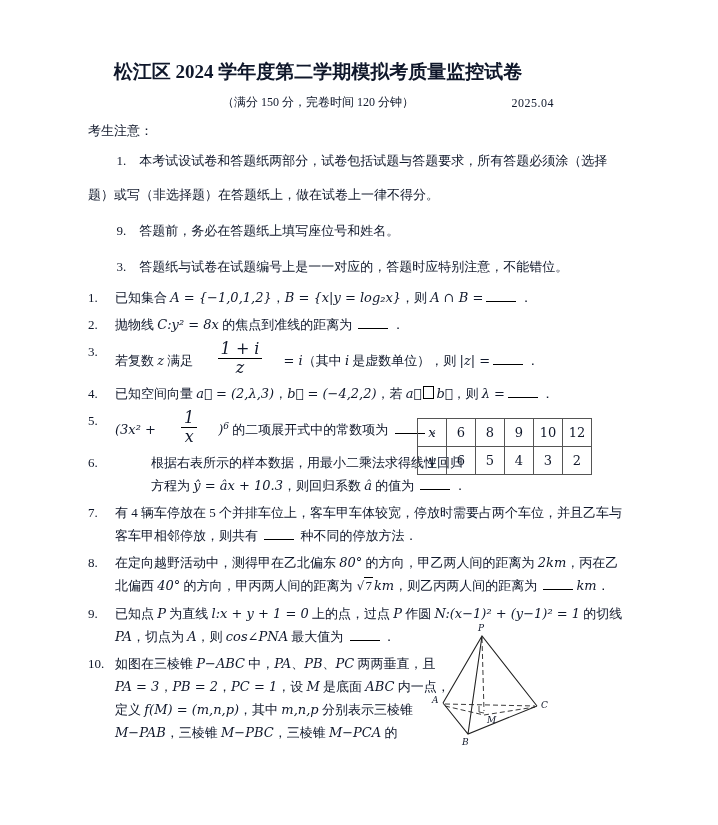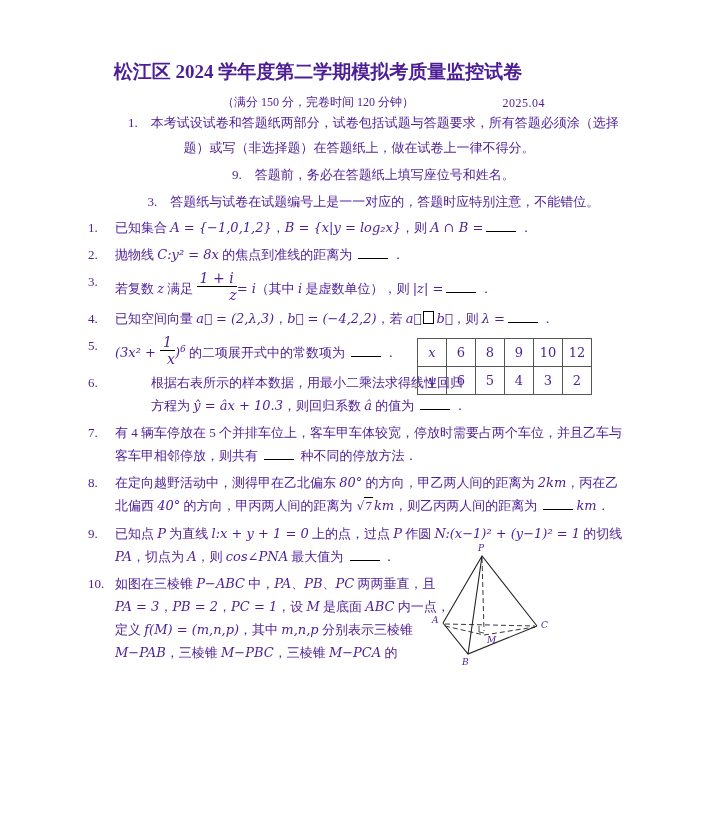--- a/index.html
+++ b/index.html
@@ -2,41 +2,41 @@
 <html><head>
 <meta charset="utf-8">
 <style>
   html,body{margin:0;padding:0;background:#ffffff;}
   .page{
     position:relative;
     width:718px;height:825px;
     background:#ffffff;
     overflow:hidden;
     font-family:"Liberation Serif","DejaVu Serif",serif;
-    color:#4c1d95;
+    color:#0f172a;
   }
   .content{padding:60px 88px 0 88px;}
   .center-zone{width:460px;text-align:center;}
   .title{margin:0;font-size:19px;line-height:24px;font-weight:700;}
   .subtitle{margin:14px 0 0 0;font-size:19px;line-height:24px;font-weight:700;}
   .info-row{position:relative;margin-top:10px;font-size:12px;line-height:16px;}
-  .date-code{position:absolute;right:85px;top:1px;font-size:12px;letter-spacing:0.5px;}
+  .date-code{position:absolute;right:76px;top:1px;font-size:12px;letter-spacing:0.5px;}
   .notice-heading{margin:12px 0 4px 0;font-size:13px;line-height:18px;}
-  .notice-item{margin:0 0 2px 0;font-size:13px;line-height:25px;text-indent:2.2em;text-align:center;}
+  .notice-item{margin:0 0 2px 0;font-size:13px;line-height:34px;text-indent:2.2em;}
   .section-heading{margin:8px 0 6px 0;font-size:13.5px;line-height:25px;font-weight:700;}
   .question{position:relative;display:flex;align-items:flex-start;margin:0 0 4px 0;font-size:13px;line-height:23px;}
   .q-num{flex:none;width:27px;}
   .q-body{flex:1;}
   .q-body.w-table{max-width:322px;margin-left:36px;}
   .q-body.w-figure{max-width:340px;}
   .m{font-family:"DejaVu Serif",serif;font-style:italic;}
   .tx{font-style:normal;}
   .blank{display:inline-block;width:30px;height:13px;border-bottom:1px solid #000;margin:0 3px;vertical-align:baseline;}
-  .frac{display:inline-block;vertical-align:-0.5em;text-align:right;font-size:14px;line-height:1.15;
-        font-family:"DejaVu Serif",serif;font-style:italic;margin:0 0;}
+  .frac{display:inline-block;vertical-align:-0.5em;text-align:center;font-size:16px;line-height:1.15;
+        font-family:"DejaVu Serif",serif;font-style:italic;margin:0 21px;}
   .frac .fn{display:block;border-bottom:1px solid #000;padding:0 3px;}
   .frac .fd{display:block;}
   sup.sup{font-size:9px;font-family:"DejaVu Serif",serif;font-style:italic;}
   .sqrt{white-space:nowrap;margin:0 1px;}
   .rsign{font-style:normal;font-family:"DejaVu Sans",sans-serif;font-size:12px;}
   .sqrt-body{border-top:1px solid #000;padding:0 1px;font-style:normal;}
   .box-glyph{display:inline-block;width:9px;height:11px;border:1px solid #000;margin:0 2px;vertical-align:-1px;}
   
   .side-table{position:absolute;left:329px;top:-33px;}
   .side-table table{border-collapse:collapse;font-family:"DejaVu Serif",serif;font-size:13px;}
@@ -61,20 +61,21 @@
       <h1 class="title">松江区 2024 学年度第二学期模拟考质量监控试卷</h1>
     </div>
 
     <div class="info-row">
       <div class="center-zone">
         <span>（满分 150 分，完卷时间 120 分钟）</span>
       </div>
       <span class="date-code">2025.04</span>
     </div>
 
+    <p class="notice-heading">考生注意：</p>
     <div id="notice-list">
         <p class="notice-item">1.　本考试设试卷和答题纸两部分，试卷包括试题与答题要求，所有答题必须涂（选择题）或写（非选择题）在答题纸上，做在试卷上一律不得分。</p>
         <p class="notice-item">9.　答题前，务必在答题纸上填写座位号和姓名。</p>
         <p class="notice-item">3.　答题纸与试卷在试题编号上是一一对应的，答题时应特别注意，不能错位。</p>
       </div>
 
 
     <div id="questions">
         <div class="question">
           <span class="q-num">1.</span>

